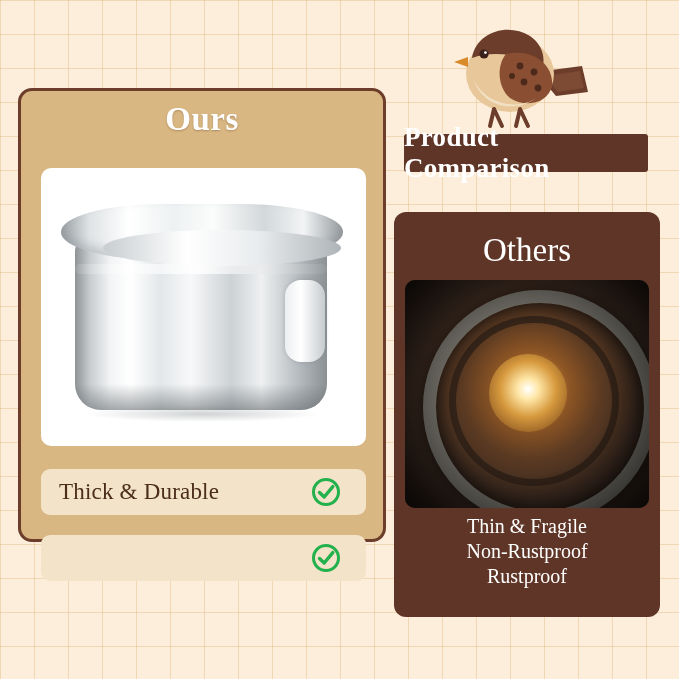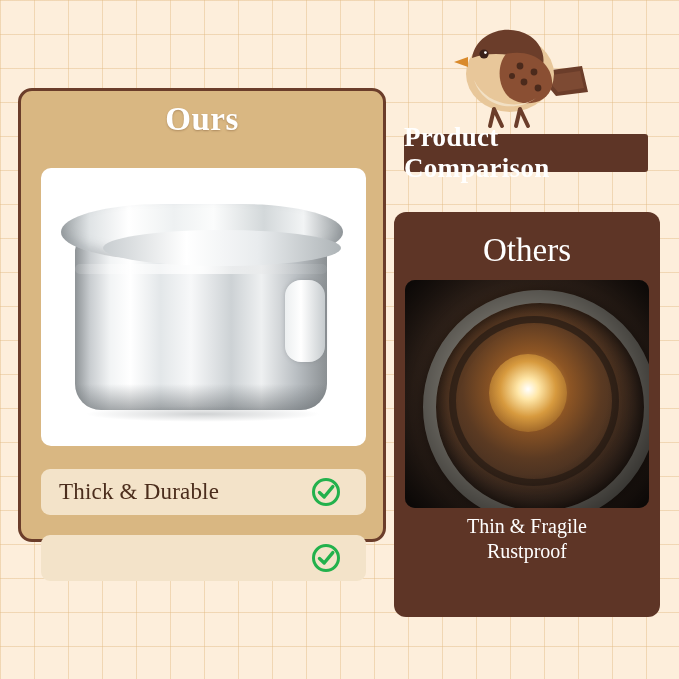--- a/index.html
+++ b/index.html
@@ -350,17 +350,18 @@
     <div class="others-photo">
       <div class="rust-bg"></div>
       <div class="rust-rim"></div>
       <div class="rust-inner-ring"></div>
       <div class="rust-core"></div>
       <div class="rust-dark-corner"></div>
     </div>
 
     <div class="others-list">
       <div>Thin &amp; Fragile</div>
+      <div>Non-Rustproof</div>
       <div>Rustproof</div>
     </div>
   </div>
 
 </div>
 
 </body></html>

